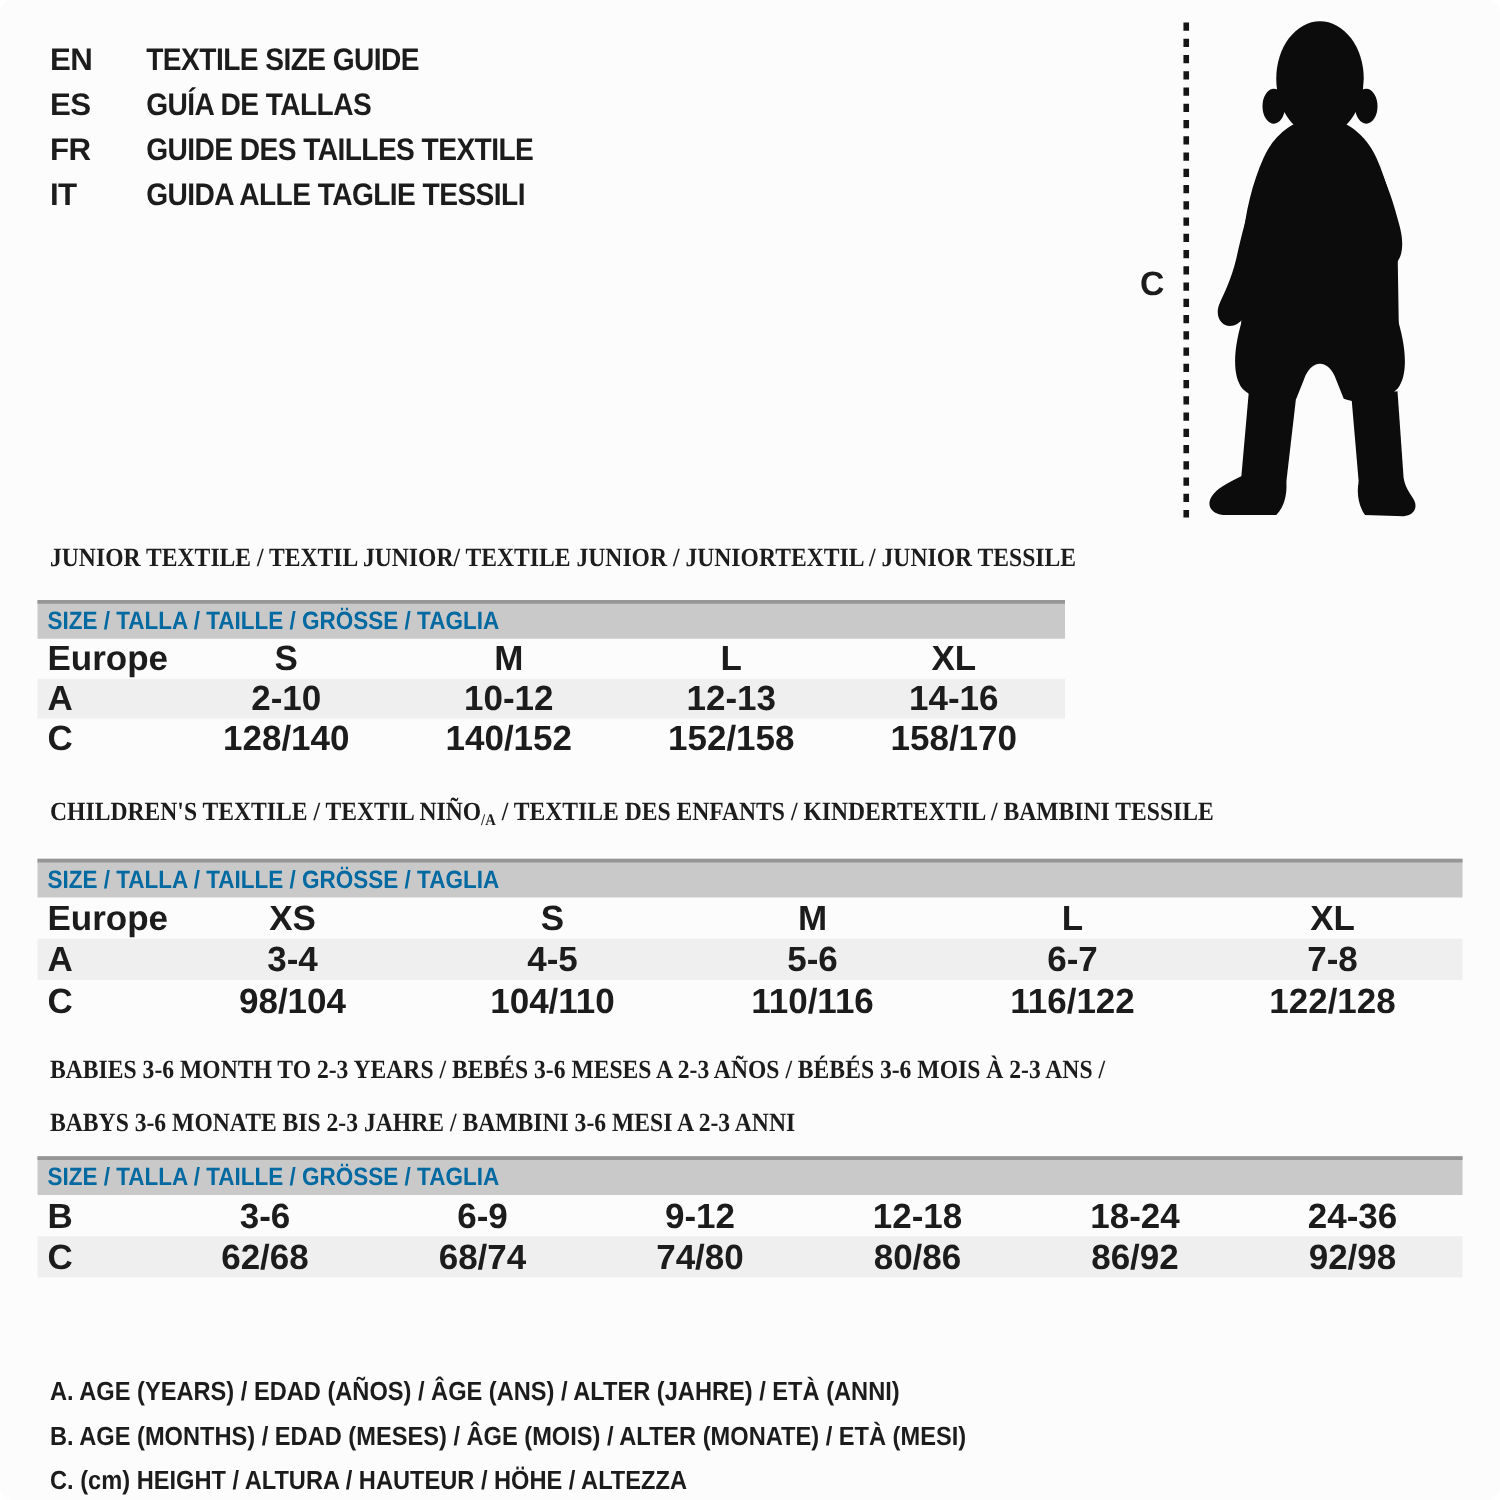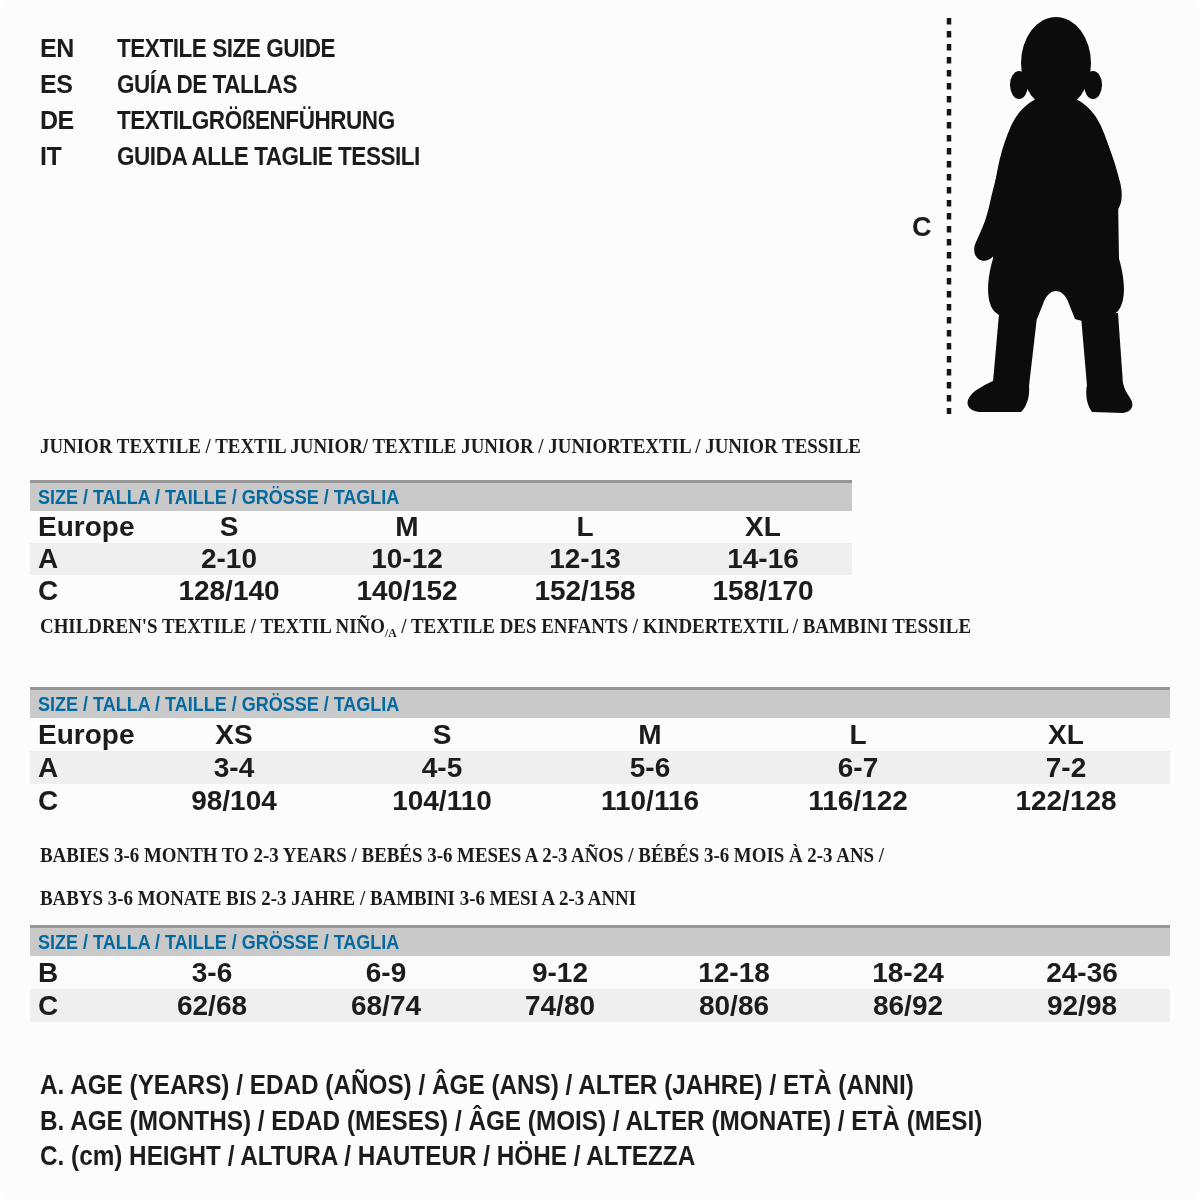--- a/index.html
+++ b/index.html
@@ -43,39 +43,39 @@
   #tbl2{top:687px;width:1140px;}
   #tbl2 .rlabel{width:92px;}
   #tbl2 .cell{width:208px;}
   #tbl2 .trow{height:33px;line-height:33px;}
   #tbl3{top:925px;width:1140px;}
   #tbl3 .rlabel{width:87px;}
   #tbl3 .cell{width:174px;text-align:center;}
   #tbl3 .trow{height:33px;line-height:33px;}
 
   
-  .legend-line{position:absolute;left:40px;font-size:27px;font-weight:bold;white-space:nowrap;}
+  .legend-line{position:absolute;left:40px;font-size:21px;font-weight:bold;white-space:nowrap;margin-top:32px;}
 </style>
 </head>
 <body>
 
 <div class="canvas">
 
   <div class="lang-block">
     <div class="lang-row">
       <span class="lang-code">EN</span>
       <span class="lang-title cnd">TEXTILE SIZE GUIDE</span>
     </div>
     <div class="lang-row">
       <span class="lang-code">ES</span>
       <span class="lang-title cnd">GUÍA DE TALLAS</span>
     </div>
     <div class="lang-row">
-      <span class="lang-code">DE</span>
-      <span class="lang-title cnd">TEXTILGRÖßENFÜHRUNG</span>
+      <span class="lang-code">FR</span>
+      <span class="lang-title cnd">GUIDE DES TAILLES TEXTILE</span>
     </div>
     <div class="lang-row">
       <span class="lang-code">IT</span>
       <span class="lang-title cnd">GUIDA ALLE TAGLIE TESSILI</span>
     </div>
   </div>
 
   <div class="figure-c">C</div>
 
   <svg class="figure-svg" width="205" height="404" viewBox="0 0 205 404" aria-hidden="true">
@@ -118,42 +118,42 @@
     </div>
     <div class="trow">
       <span class="rlabel">C</span>
       <span class="cell">128/140</span>
       <span class="cell">140/152</span>
       <span class="cell">152/158</span>
       <span class="cell">158/170</span>
     </div>
   </div>
 
-  <div class="sec-title" style="top:613px">
+  <div class="sec-title" style="top:636px">
     <span class="cnd"><span>CHILDREN'S TEXTILE / TEXTIL NIÑO</span><span class="subsc">/A</span><span> / TEXTILE DES ENFANTS / KINDERTEXTIL / BAMBINI TESSILE</span></span>
   </div>
   <div class="tbl" id="tbl2">
     <div class="tbl-head">
       <span class="cnd">SIZE / TALLA / TAILLE / GRÖSSE / TAGLIA</span>
     </div>
     <div class="trow">
       <span class="rlabel">Europe</span>
       <span class="cell">XS</span>
       <span class="cell">S</span>
       <span class="cell">M</span>
       <span class="cell">L</span>
       <span class="cell">XL</span>
     </div>
     <div class="trow shaded">
       <span class="rlabel">A</span>
       <span class="cell">3-4</span>
       <span class="cell">4-5</span>
       <span class="cell">5-6</span>
       <span class="cell">6-7</span>
-      <span class="cell">7-2</span>
+      <span class="cell">7-8</span>
     </div>
     <div class="trow">
       <span class="rlabel">C</span>
       <span class="cell">98/104</span>
       <span class="cell">104/110</span>
       <span class="cell">110/116</span>
       <span class="cell">116/122</span>
       <span class="cell">122/128</span>
     </div>
   </div>

